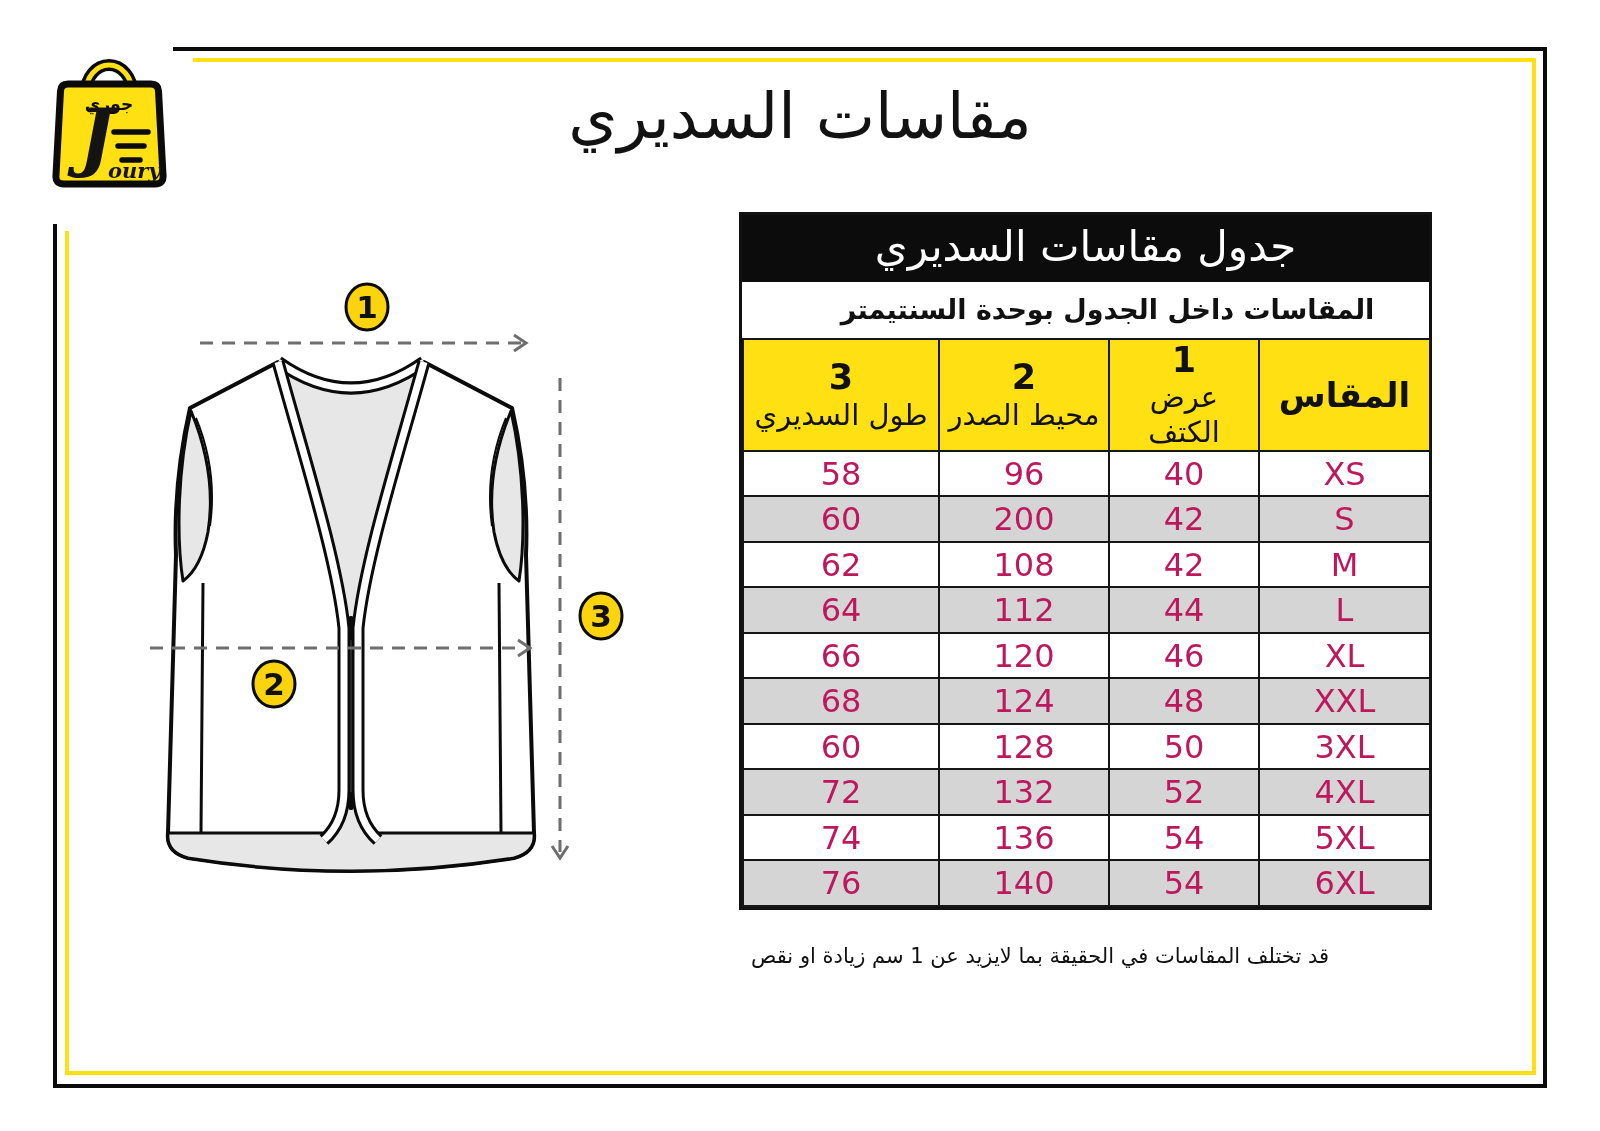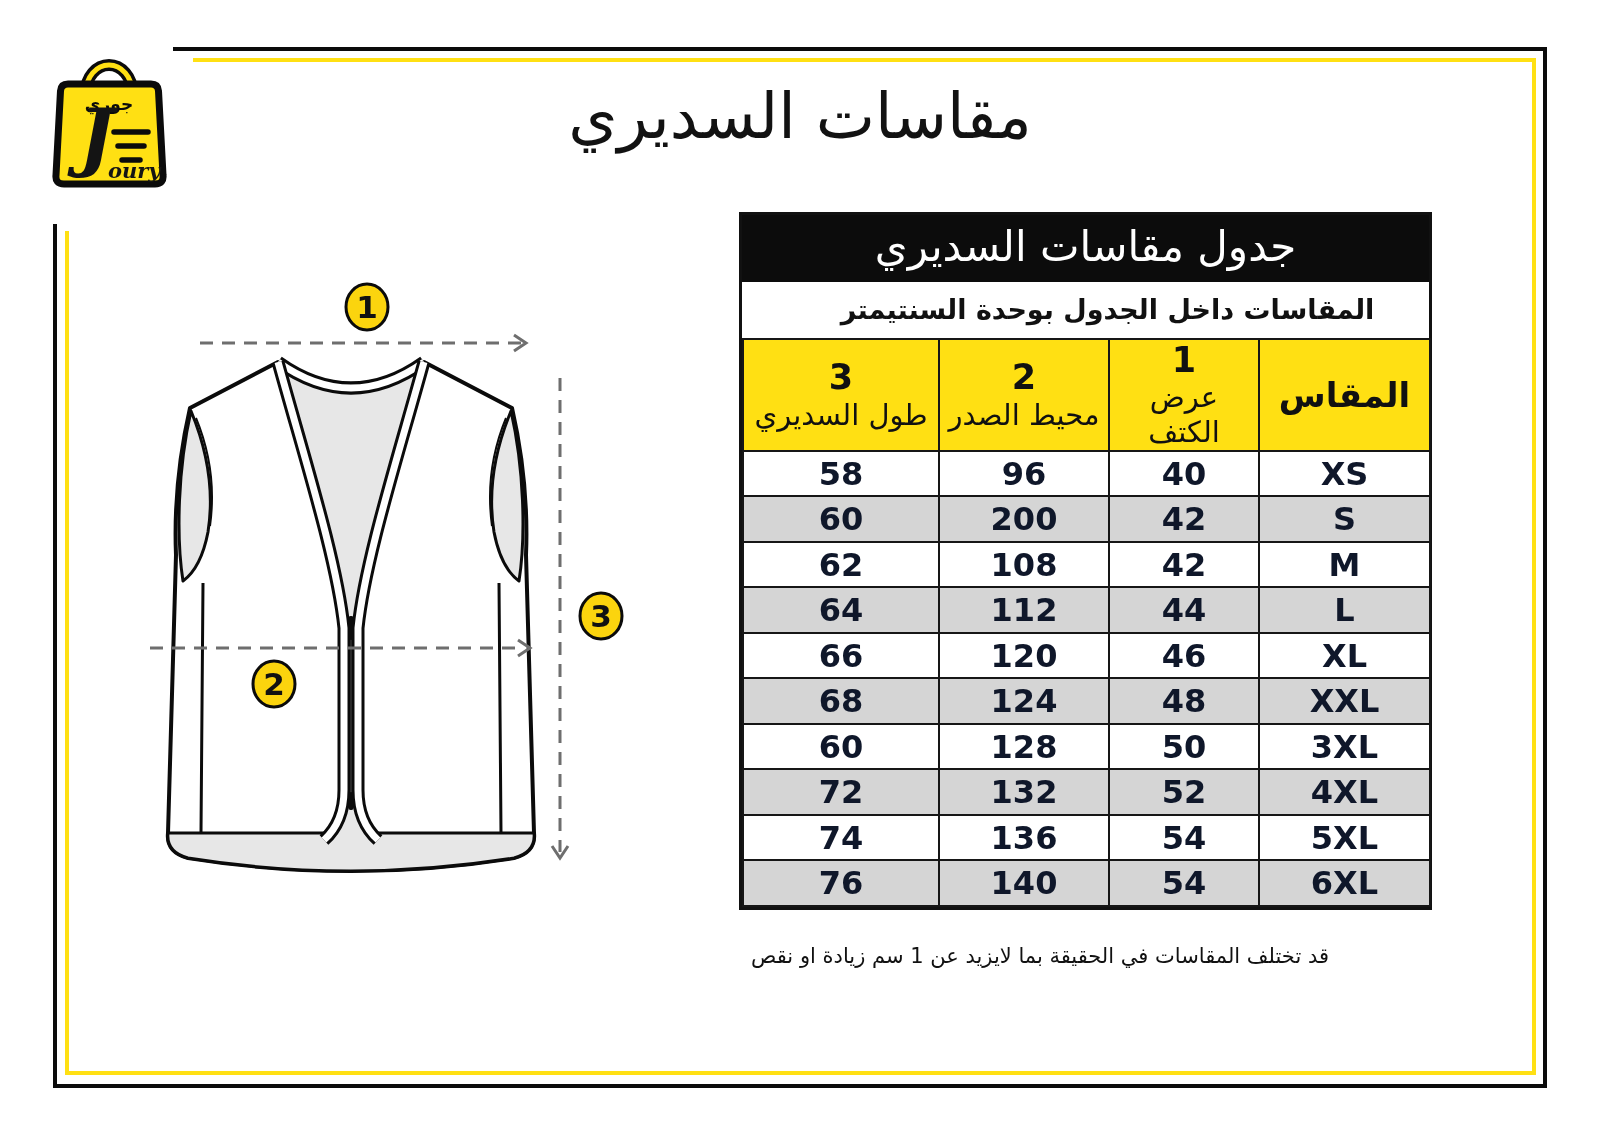--- a/index.html
+++ b/index.html
@@ -48,21 +48,21 @@
   table.sizes th, table.sizes td{
     border:2px solid #161616; text-align:center; padding:0;
   }
   table.sizes th{
     background:#ffe013; height:95px; color:#111;
   }
   .h-num{font-size:35px; font-weight:700; line-height:1.15;}
   .h-label{font-size:29px; font-weight:400; line-height:1.2;}
   .h-size{font-size:34px; font-weight:700;}
   table.sizes td{
-    height:43.5px; font-size:32px; font-weight:700; color:#0f172a; background:#fff;
+    height:43.5px; font-size:32px; font-weight:400; color:#be185d; background:#fff;
   }
   table.sizes tbody tr:nth-child(even) td{background:#d5d5d5;}
 
   .footnote{
     position:absolute; left:700px; top:944px; width:680px;
     direction:rtl; text-align:center; font-size:21px; color:#111;
   }
 </style>
 </head>
 <body>

